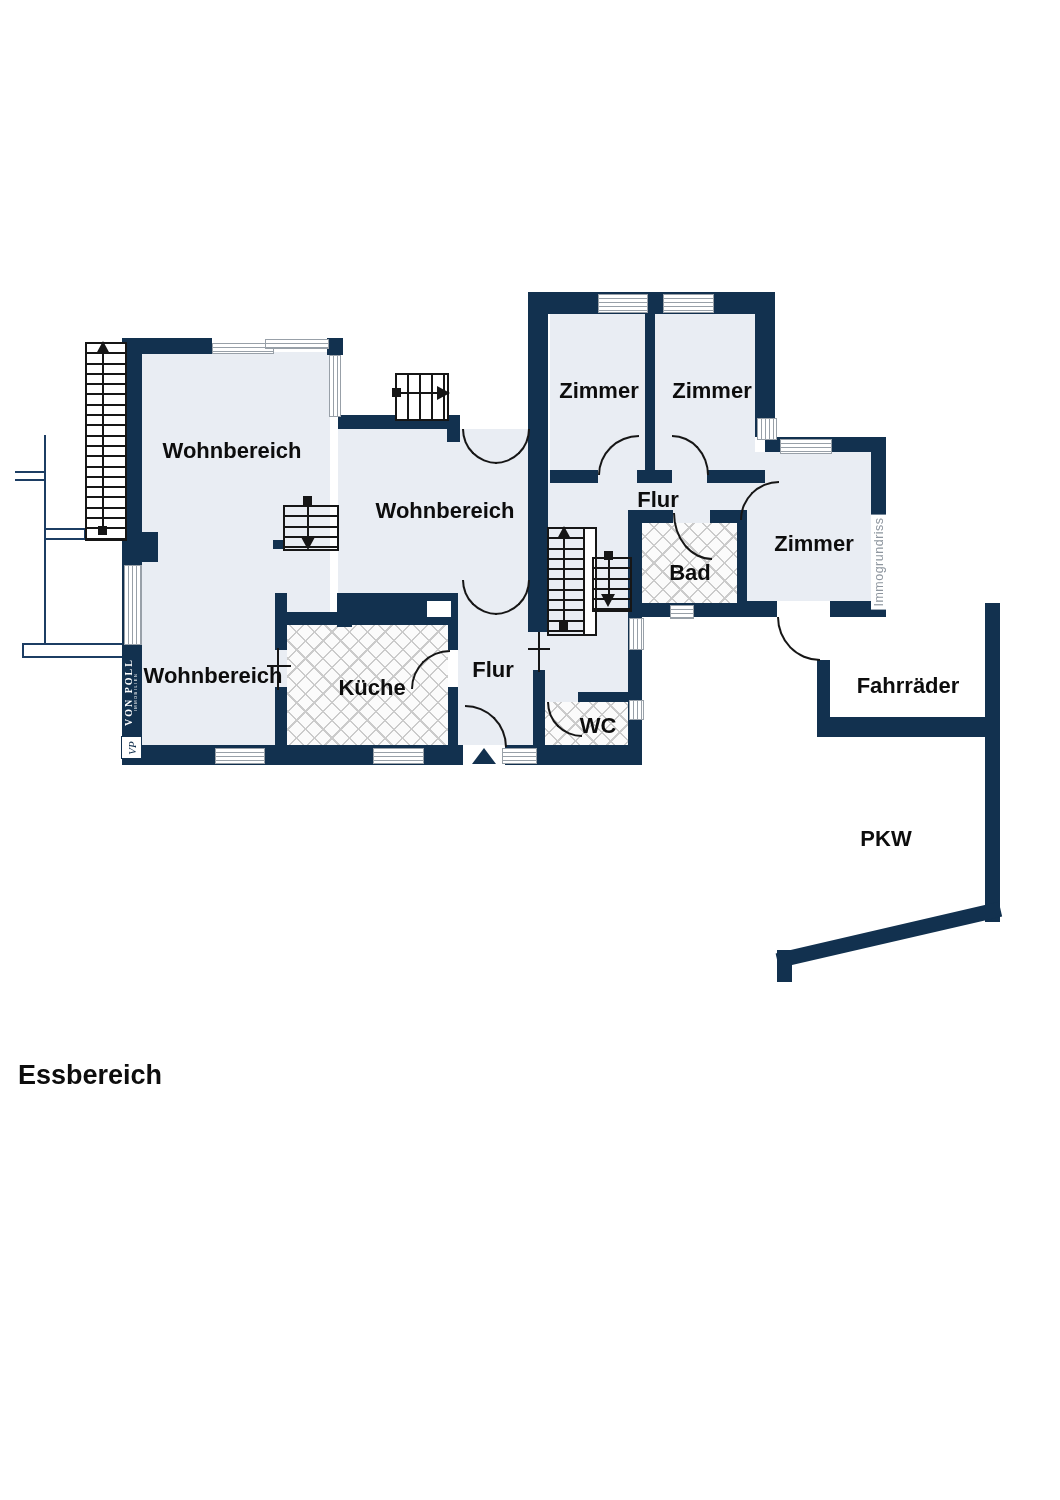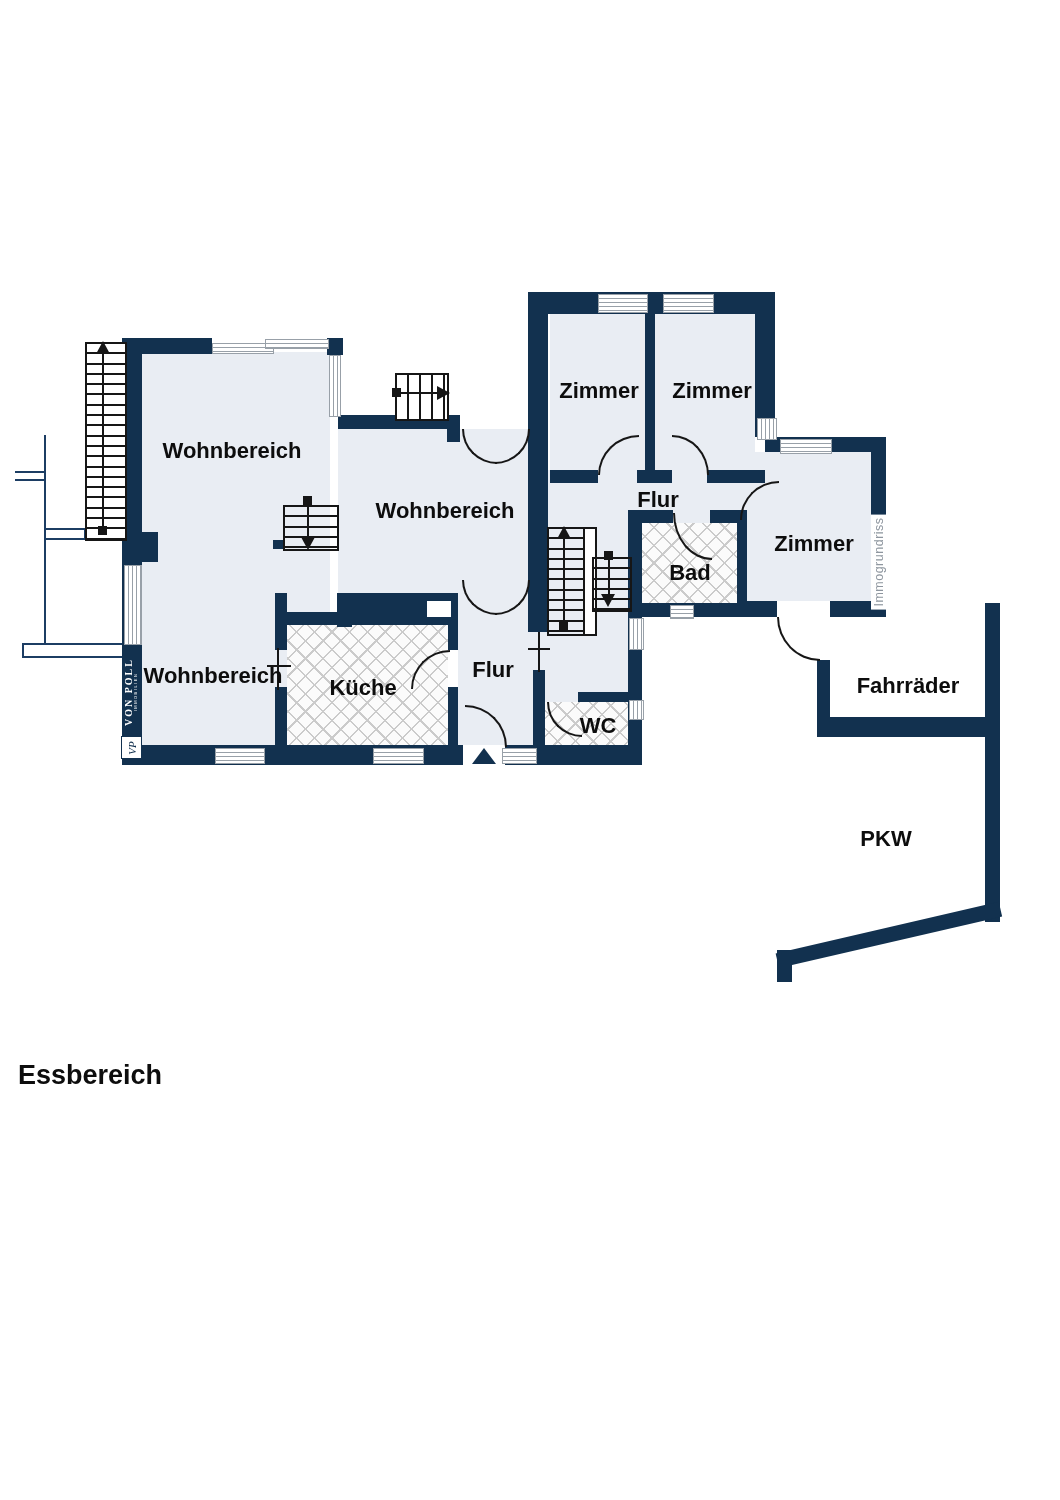--- a/index.html
+++ b/index.html
@@ -179,21 +179,21 @@
 
   <div class="lbl" style="left:232px;top:451px;">Wohnbereich</div>
   <div class="lbl" style="left:445px;top:511px;">Wohnbereich</div>
   <div class="lbl" style="left:599px;top:391px;">Zimmer</div>
   <div class="lbl" style="left:712px;top:391px;">Zimmer</div>
   <div class="lbl" style="left:814px;top:544px;">Zimmer</div>
   <div class="lbl" style="left:658px;top:500px;">Flur</div>
   <div class="lbl" style="left:493px;top:670px;">Flur</div>
   <div class="lbl" style="left:690px;top:573px;">Bad</div>
   <div class="lbl" style="left:213px;top:676px;">Wohnbereich</div>
-  <div class="lbl" style="left:363px;top:688px;">Küche</div>
+  <div class="lbl" style="left:372px;top:688px;">Küche</div>
   <div class="lbl" style="left:598px;top:726px;">WC</div>
   <div class="lbl" style="left:908px;top:686px;">Fahrräder</div>
   <div class="lbl" style="left:886px;top:839px;">PKW</div>
 
   <div class="title" style="left:18px;top:1060px;">Essbereich</div>
 
   <div class="watermark" style="left:879px;top:562px;">Immogrundriss</div>
 
   <div class="vp-band">
     <div class="inner">

